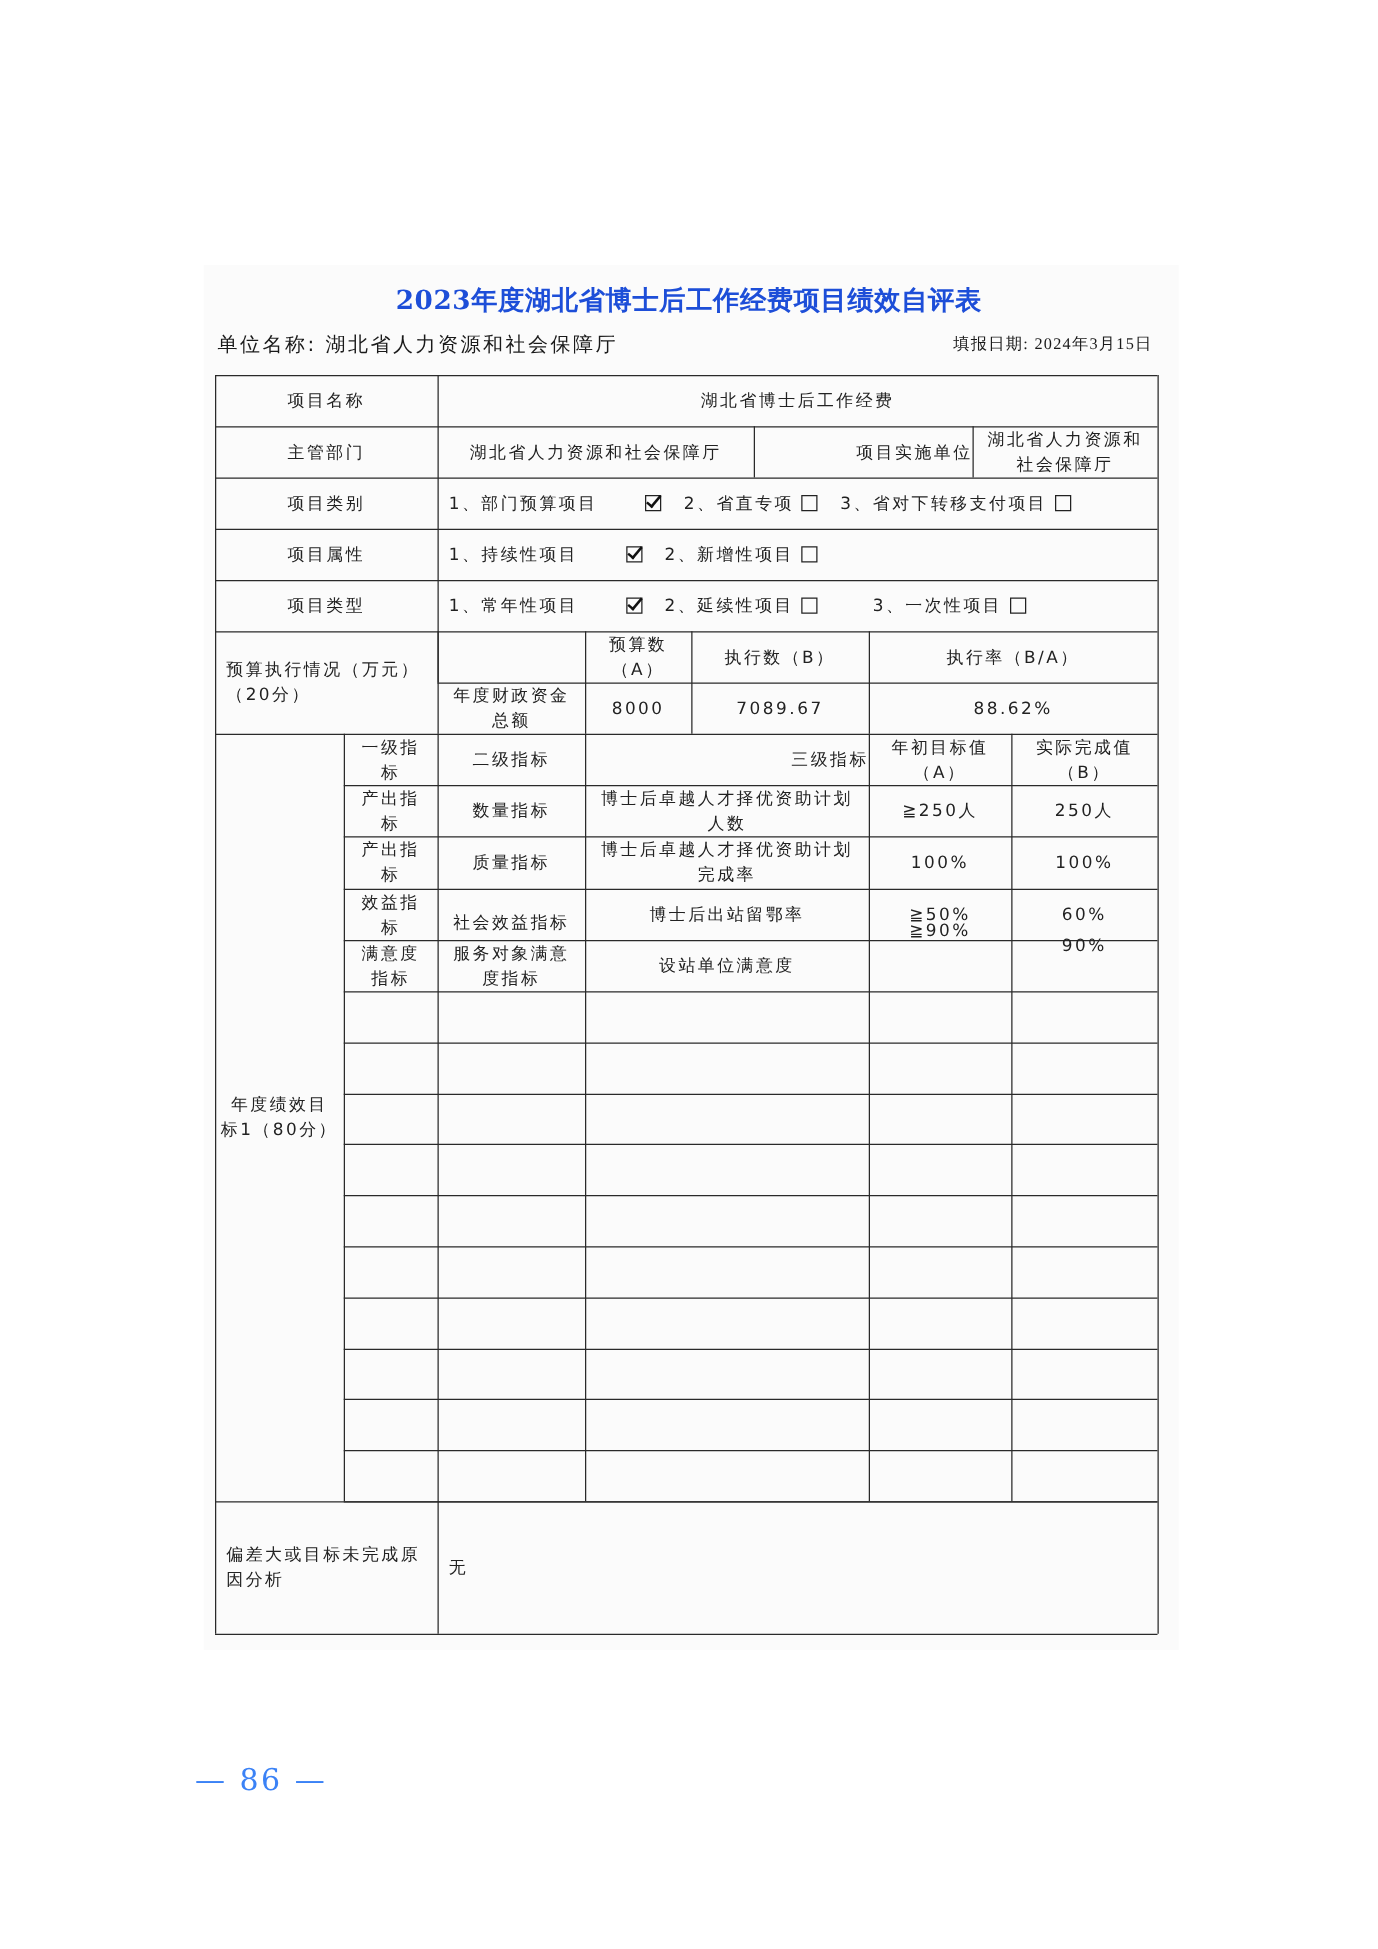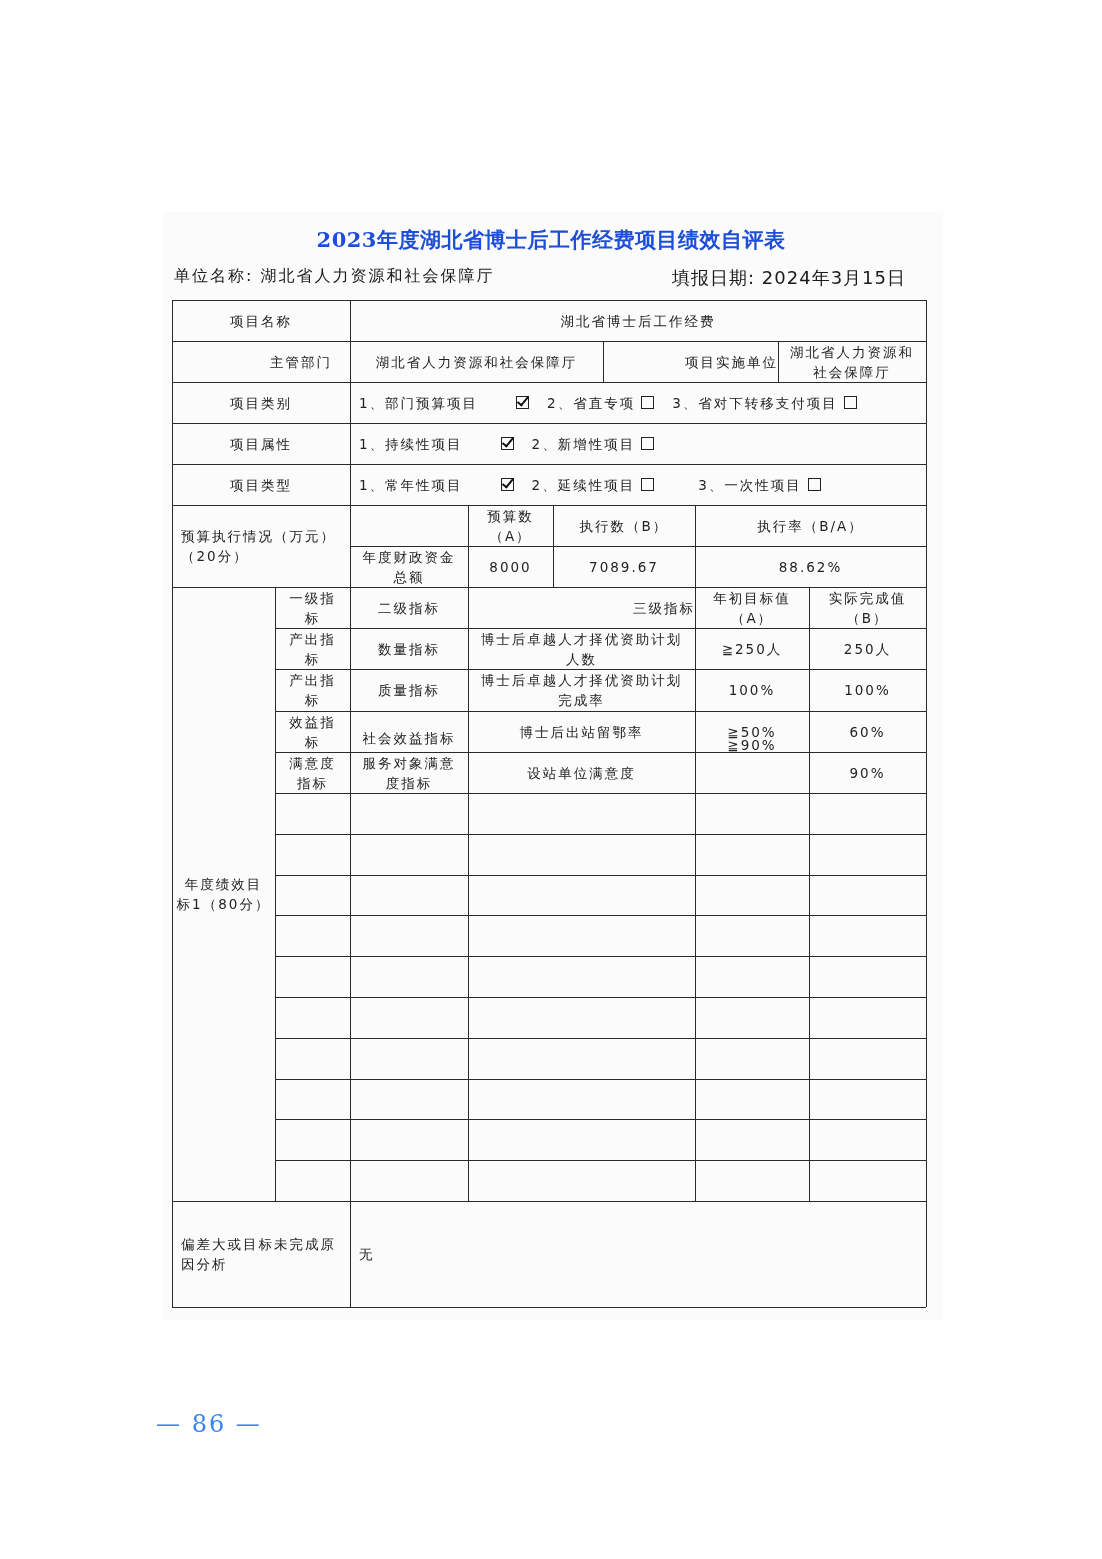--- a/index.html
+++ b/index.html
@@ -4,21 +4,21 @@
 <style>
   html, body { margin: 0; padding: 0; background: #ffffff; }
   body { width: 1102px; height: 1559px; position: relative; overflow: hidden;
          font-family: "DejaVu Sans", "Liberation Sans", sans-serif; color: #1a1a1a; }
   .scan-area { position: absolute; left: 163px; top: 212px; width: 780px; height: 1108px;
                background: #fbfbfb; }
   .title { position: absolute; left: 0; width: 1102px; top: 226px; text-align: center;
            font-family: "DejaVu Serif", "Liberation Serif", serif; font-weight: bold;
            font-size: 21px; letter-spacing: 0.5px; color: #1d4ed8; }
   .meta-left { position: absolute; left: 174px; top: 266px; font-size: 16px; letter-spacing: 2px; }
-  .meta-right { position: absolute; right: 196px; top: 266px; font-size: 18px; letter-spacing: 1px; }
+  .meta-right { position: absolute; right: 180px; top: 266px; font-size: 13px; letter-spacing: 1px; font-family: Liberation Serif, serif; }
   .abs { position: absolute; box-sizing: border-box; display: flex; align-items: center;
          justify-content: center; text-align: center; font-size: 13.5px; line-height: 20px;
          letter-spacing: 2px; color: #222; }
   .left-align { justify-content: flex-start; text-align: left; padding-left: 9px; }
   .hline { position: absolute; height: 0; border-top: 1.4px solid #2a2a2a; }
   .vline { position: absolute; width: 0; border-left: 1.4px solid #2a2a2a; }
   .checkbox { display: inline-block; width: 11px; height: 11px; border: 1.2px solid #222;
               position: relative; vertical-align: -1px; margin: 0 4px; }
   .checkbox.checked::after { content: ""; position: absolute; left: 3px; top: -3px; width: 4px; height: 10px;
               border-right: 2px solid #111; border-bottom: 2px solid #111; transform: rotate(40deg); }
@@ -80,21 +80,21 @@
     <div class="hline" style="left: 275px; width: 651px; top: 1119px;"></div>
     <div class="hline" style="left: 275px; width: 651px; top: 1160px;"></div>
     <div class="hline" style="left: 275px; width: 651px; top: 1201px;"></div>
     <div class="hline" style="left: 172px; width: 754px; top: 1201px;"></div>
     <div class="abs" style="left: 172px; top: 300px; width: 178px; height: 41px;">
       <div><span>项目名称</span></div>
     </div>
     <div class="abs" style="left: 350px; top: 300px; width: 576px; height: 41px;">
       <div><span>湖北省博士后工作经费</span></div>
     </div>
-    <div class="abs" style="left: 172px; top: 341px; width: 178px; height: 41px; margin-left: 40px;">
+    <div class="abs" style="left: 172px; top: 341px; width: 178px; height: 41px;">
       <div><span>主管部门</span></div>
     </div>
     <div class="abs" style="left: 350px; top: 341px; width: 253px; height: 41px;">
       <div><span>湖北省人力资源和社会保障厅</span></div>
     </div>
     <div class="abs" style="left: 603px; top: 341px; width: 175px; height: 41px; justify-content: flex-end;">
       <div><span>项目实施单位</span></div>
     </div>
     <div class="abs" style="left: 778px; top: 341px; width: 148px; height: 41px;">
       <div><span>湖北省人力资源和</span><br><span>社会保障厅</span></div>
@@ -238,21 +238,21 @@
     </div>
     <div class="abs" style="left: 350px; top: 752px; width: 118px; height: 41px;">
       <div><span>服务对象满意</span><br><span>度指标</span></div>
     </div>
     <div class="abs" style="left: 468px; top: 752px; width: 227px; height: 41px;">
       <div><span>设站单位满意度</span></div>
     </div>
     <div class="abs" style="left: 695px; top: 724px; width: 114px; height: 41px;">
       <div><span>≧90%</span></div>
     </div>
-    <div class="abs" style="left: 809px; top: 752px; width: 117px; height: 41px;">
+    <div class="abs" style="left: 809px; top: 736px; width: 117px; height: 41px;">
       <div><span>90%</span></div>
     </div>
     <div class="abs left-align" style="left: 172px; top: 1201px; width: 178px; height: 106px;">
       <div><span>偏差大或目标未完成原</span><br><span>因分析</span></div>
     </div>
     <div class="abs left-align" style="left: 350px; top: 1201px; width: 576px; height: 106px;">
       <div><span>无</span></div>
     </div>
   </div>
 

